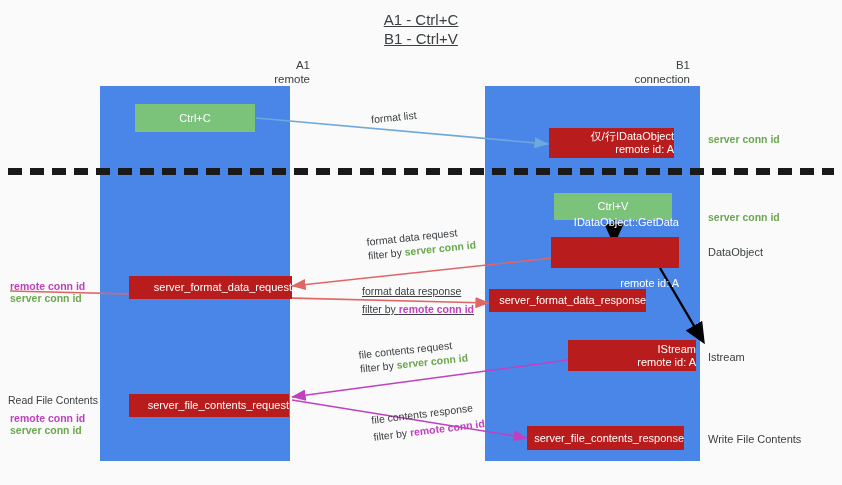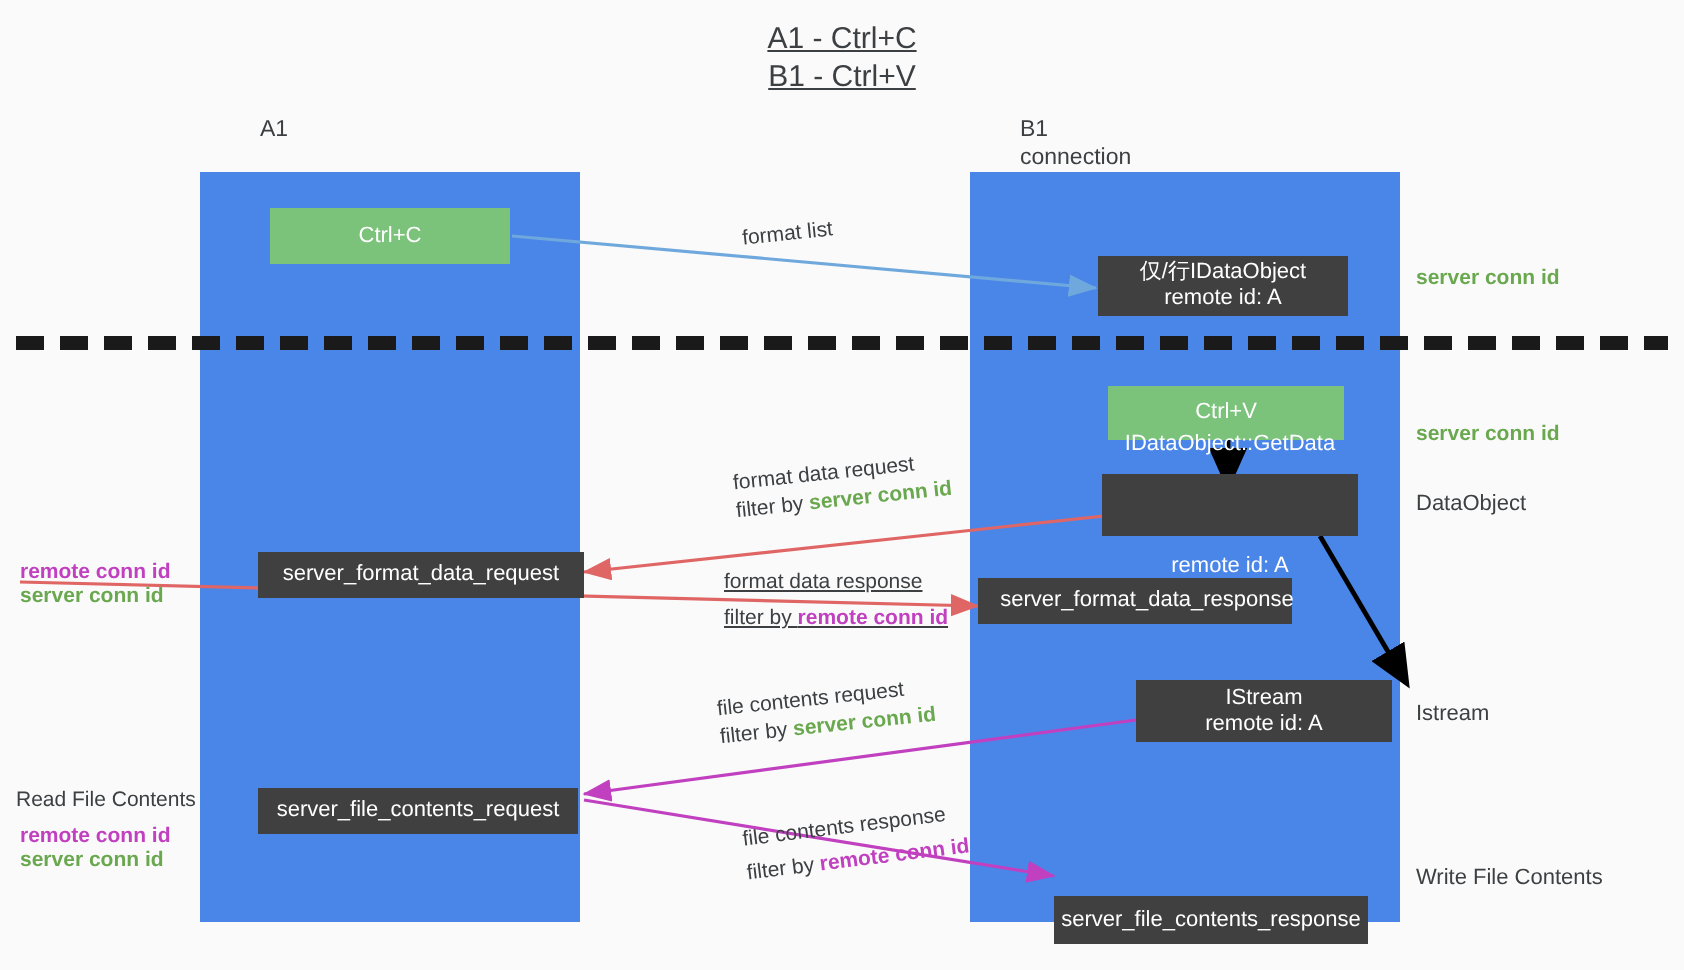--- a/index.html
+++ b/index.html
@@ -16,38 +16,38 @@
 
   
   .title{
     text-align:center;width:100%;
     font-size:15px;line-height:19px;color:#3c4043;
     top:10px;left:0;text-decoration:underline;
   }
 
   
   .lane-head{
-    text-align:left;font-size:11.5px;line-height:14px;color:#3c4043;
+    text-align:right;font-size:11.5px;line-height:14px;color:#3c4043;
   }
 
   
   .lane{
     background:#4a86e8;
   }
 
   
   .box{
     box-sizing:border-box;
     display:flex;flex-direction:column;
     align-items:center;justify-content:center;
     color:#ffffff;font-size:11px;line-height:13px;
     text-align:center;
   }
   .box.green{background:#7bc27b;}
-  .box.orange{background:#404040;}
+  .box.orange{background:#b91c1c;align-items:flex-end;}
   .box span{display:block;white-space:nowrap;}
 
   
   .edge-label{
     font-size:10.5px;line-height:14px;color:#3c4043;white-space:nowrap;
   }
   .edge-label .g{color:#6aa84f;font-weight:bold;}
   .edge-label .m{color:#c040c0;font-weight:bold;}
 
   
@@ -64,20 +64,21 @@
 
 <div id="stage">
 
   <div class="abs title">
     <div>A1 - Ctrl+C</div>
     <div>B1 - Ctrl+V</div>
   </div>
 
   <div class="abs lane-head" style="left:130px;top:58px;width:180px;">
     <div>A1</div>
+    <div>remote</div>
   </div>
   <div class="abs lane-head" style="left:510px;top:58px;width:180px;">
     <div>B1</div>
     <div>connection</div>
   </div>
 
   <div class="abs lane" style="left:100px;top:86px;width:190px;height:375px;"></div>
   <div class="abs lane" style="left:485px;top:86px;width:215px;height:375px;"></div>
 
   <svg class="overlay">
@@ -142,21 +143,21 @@
 
   <div class="abs box orange" style="left:568px;top:340px;width:128px;height:31px;">
     <span>IStream</span>
     <span>remote id: A</span>
   </div>
 
   <div class="abs box orange" style="left:129px;top:394px;width:160px;height:23px;">
     <span>server_file_contents_request</span>
   </div>
 
-  <div class="abs box orange" style="left:527px;top:448px;width:157px;height:24px;">
+  <div class="abs box orange" style="left:527px;top:426px;width:157px;height:24px;">
     <span>server_file_contents_response</span>
   </div>
 
   <div class="abs edge-label" style="left:371px;top:110px;transform:rotate(-6deg);">
     <span>format list</span>
   </div>
 
   <div class="abs edge-label" style="left:367px;top:229px;transform:rotate(-6deg);">
     <div>format data request</div>
     <div>

